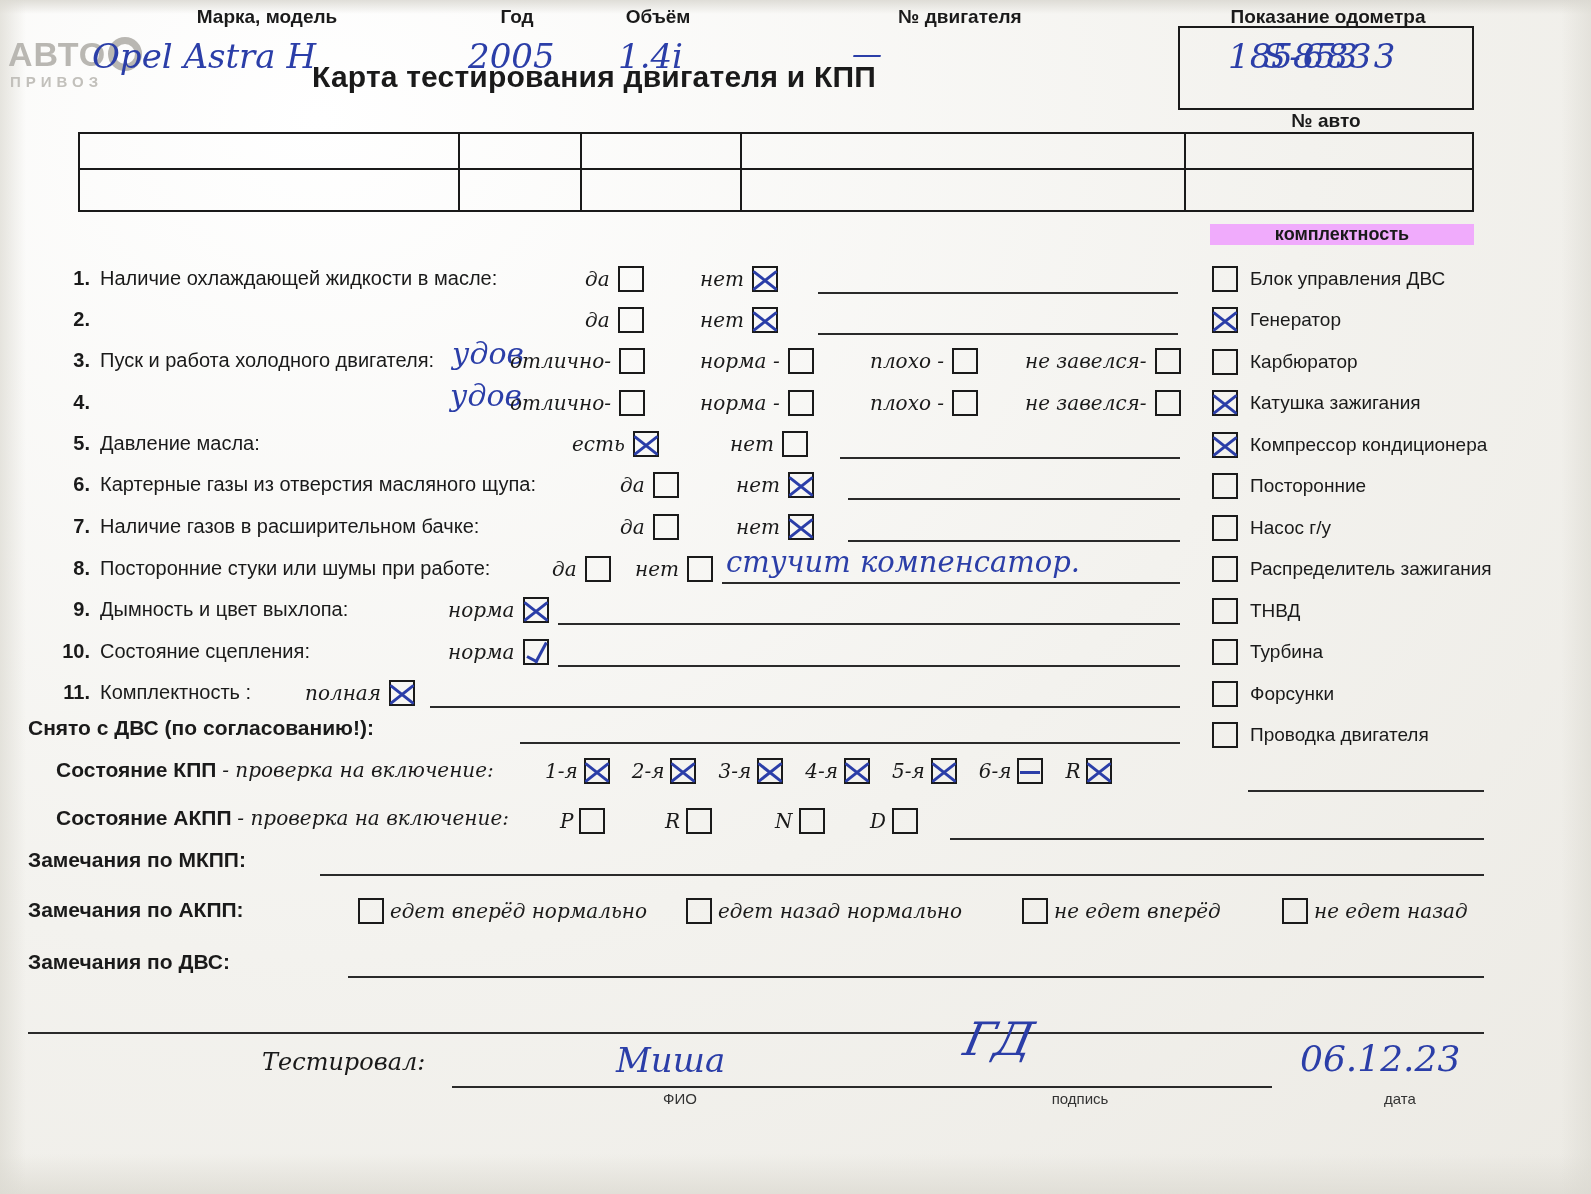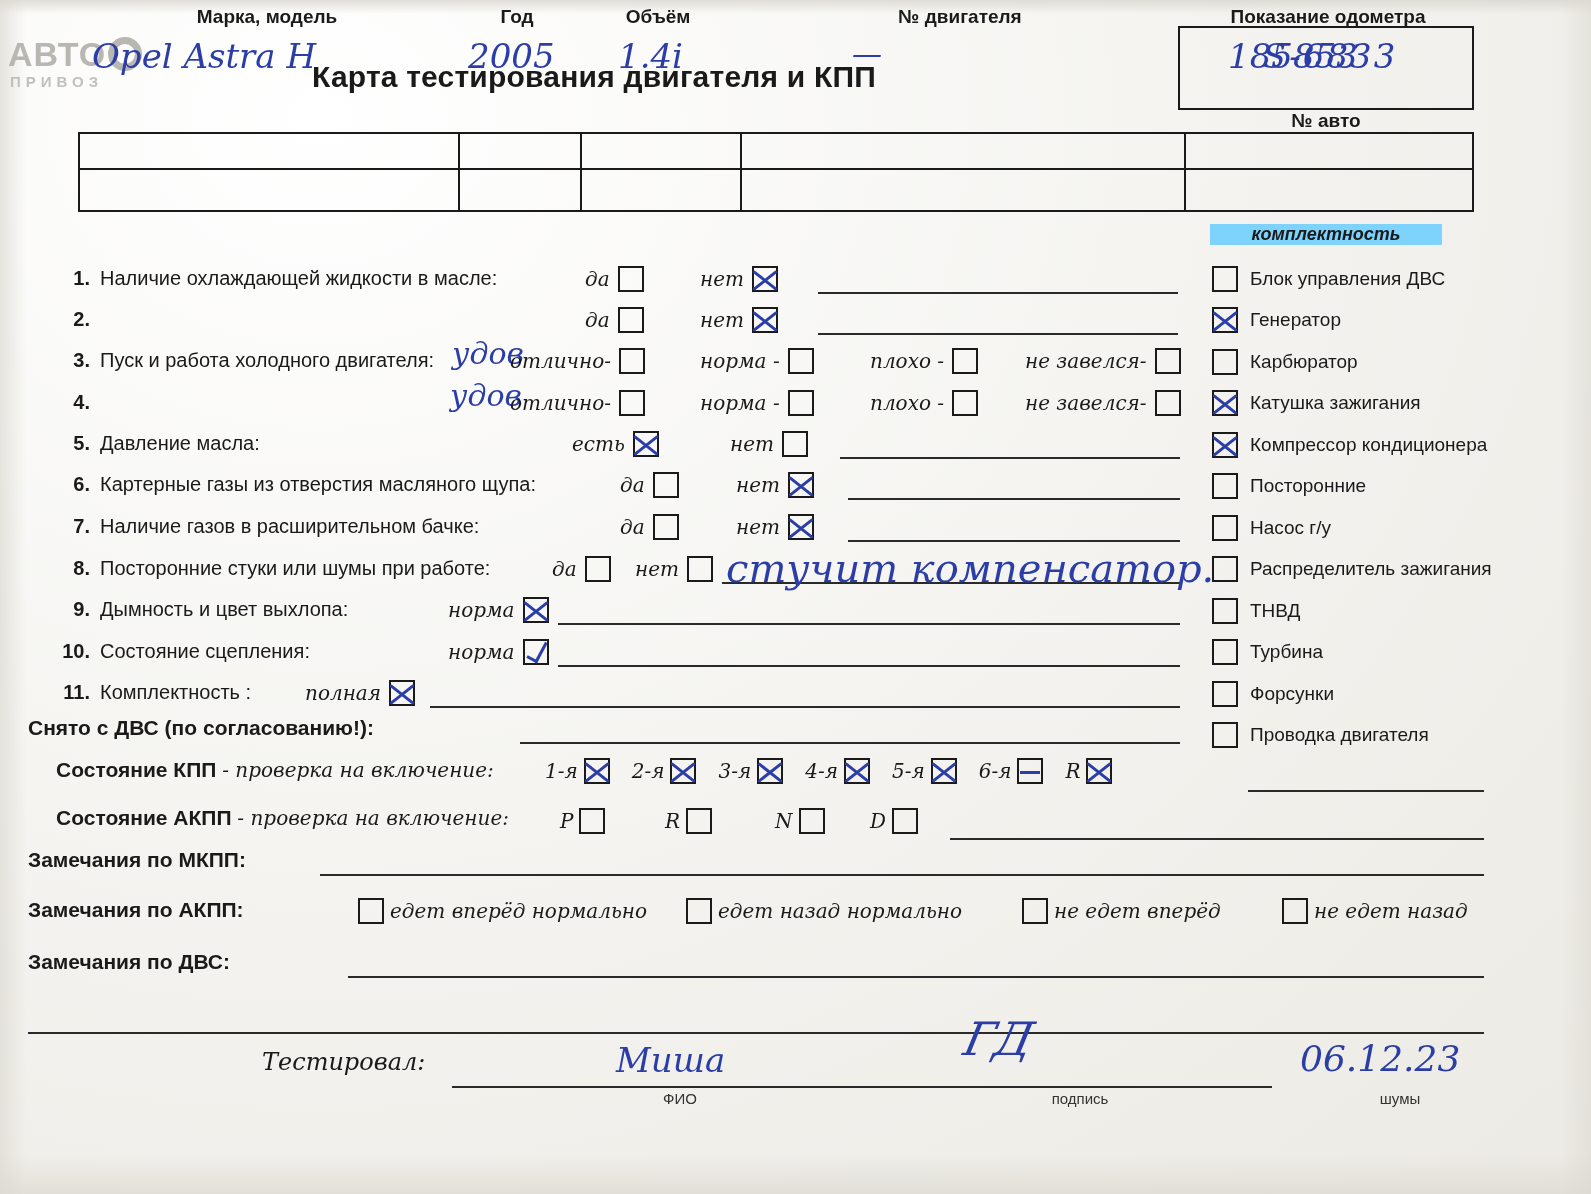--- a/index.html
+++ b/index.html
@@ -151,26 +151,25 @@
   .handwrite {
     font-family: "DejaVu Serif", serif;
     font-style: italic;
     color: #2b3ea8;
   }
 
   
   .compl-title {
     position: absolute;
     left: 1210px; top: 224px;
-    width: 232px;
+    width: 264px;
     text-align: center;
     font-size: 18px;
     font-weight: bold;
-    background: #7dd3fc;
-    font-style: italic;
+    background: #f0abfc;
   }
   .compl-list {
     position: absolute;
     left: 1212px; top: 258px;
     width: 330px;
   }
   .compl-item {
     display: flex;
     align-items: center;
     height: 41.5px;
@@ -539,21 +538,21 @@
 </div>
 <div class="opt" style="left:552px; top:556px;">
   <span class="olabel">да</span>
   <span class="cb"></span>
 </div>
 <div class="opt" style="left:635px; top:556px;">
   <span class="olabel">нет</span>
   <span class="cb"></span>
 </div>
 <div class="rule" style="left:722px; top:582px; width:458px;"></div>
-<div class="note-hand" style="left:726px; top:545px; font-size:40px;">стучит компенсатор.</div>
+<div class="note-hand" style="left:726px; top:545px; font-size:29px;">стучит компенсатор.</div>
 
 <div class="qrow" style="top:589px;">
   <span class="qnum">9.</span>
   <span class="qtext">Дымность и цвет выхлопа:</span>
 </div>
 <div class="opt" style="left:448px; top:597px;">
   <span class="olabel">норма</span>
   <span class="cb checked"></span>
 </div>
 <div class="rule" style="left:558px; top:623px; width:622px;"></div>
@@ -665,13 +664,13 @@
 <div class="rule" style="left:28px; top:1032px; width:1456px;"></div>
 
 <div class="sect" style="left:262px; top:1048px; font-family:'DejaVu Serif', serif; font-style:italic; font-weight:normal; font-size:24px;">Тестировал:</div>
 <div class="rule" style="left:452px; top:1086px; width:820px;"></div>
 <div class="hand-big" style="left:616px; top:1040px;">Миша</div>
 <div class="scribble" style="left:965px; top:1012px;">ГД</div>
 <div class="hand-big" style="left:1300px; top:1038px; font-size:36px;">06.12.23</div>
 
 <div class="signature-label" style="left:620px; top:1090px; width:120px;">ФИО</div>
 <div class="signature-label" style="left:1000px; top:1090px; width:160px;">подпись</div>
-<div class="signature-label" style="left:1340px; top:1090px; width:120px;">шумы</div>
+<div class="signature-label" style="left:1340px; top:1090px; width:120px;">дата</div>
 
 </body></html>

